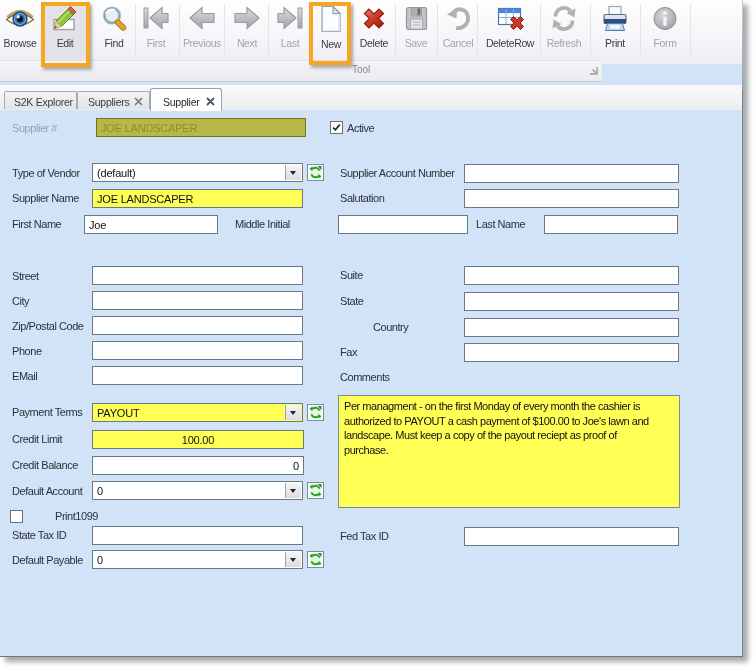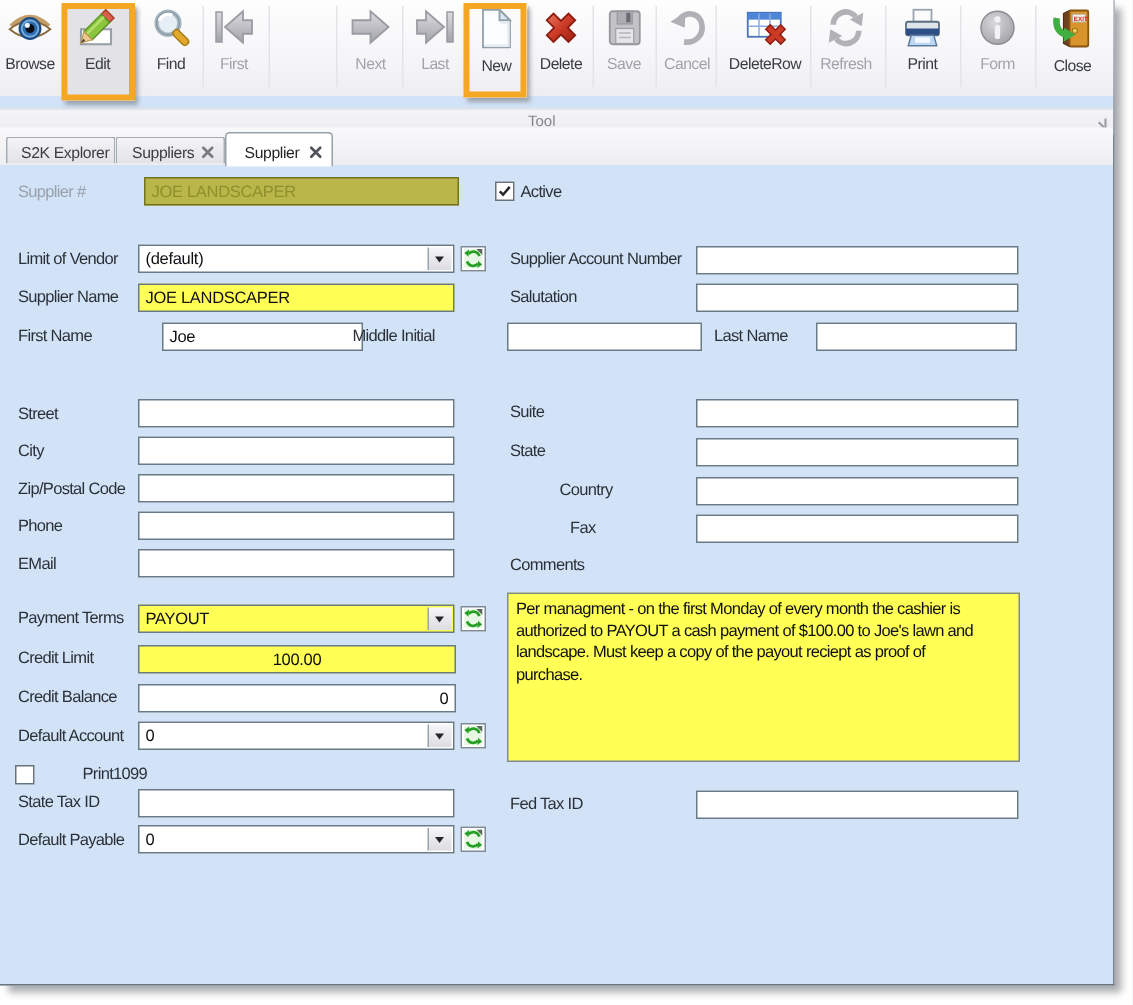--- a/index.html
+++ b/index.html
@@ -9,21 +9,21 @@
        box-shadow:5px 5px 5px rgba(95,100,106,0.55);}
   .redge{position:absolute;right:-1px;top:0;width:1px;height:90px;z-index:6;
        background:linear-gradient(#c6cad0,#9aa2aa);}
   .toolbar{position:absolute;left:0;top:0;width:742px;height:64px;
        background:linear-gradient(#fefefe,#f4f4f8 70%,#ededf2);}
   .sep{position:absolute;top:4px;height:54px;width:1px;background:#e3e3ea;}
   .tbtn{position:absolute;top:3px;width:56px;height:58px;text-align:center;}
   .tbtn svg{display:block;margin:2px auto 0;}
   .tlab{font-size:10.5px;color:#383c44;letter-spacing:-0.35px;margin-top:5px;}
   .dis .tlab{color:#a2a2ab;}
-  .strip{position:absolute;left:0;top:72px;width:742px;height:20px;
+  .strip{position:absolute;left:0;top:60px;width:602px;height:20px;
        background:linear-gradient(#f4f4f7,#eaeaf0);border-bottom:1px solid #c7c7cf;border-top:1px solid #e2e2e8;}
   .striplab{position:absolute;left:352px;top:3px;font-size:10px;color:#85858d;}
   .launcher{position:absolute;right:4px;top:5px;width:9px;height:9px;}
   .tabrow{position:absolute;left:0;top:85px;width:742px;height:25px;
        background:linear-gradient(#f9f9fb,#eeeef2);border-bottom:1px solid #9aa3ad;}
   .tab{position:absolute;top:6px;height:18px;box-sizing:border-box;
        background:linear-gradient(#f4f4f6,#e2e2e8);border:1px solid #a6acb4;border-bottom:none;
        border-radius:2px 2px 0 0;font-size:10.5px;letter-spacing:-0.25px;color:#3c3c40;text-align:left;white-space:nowrap;}
   .tabx{position:absolute;top:5px;}
   .atab{position:absolute;top:3px;height:23px;box-sizing:border-box;background:#ffffff;
@@ -110,20 +110,33 @@
                 <stop offset="0.45" stop-color="#c2c2c8"></stop>
                 <stop offset="1" stop-color="#a2a2aa"></stop>
               </linearGradient>
             </defs>
 <rect x="3" y="3" width="4" height="20" fill="url(#AG1)" stroke="#9b9ba3" stroke-width="1"></rect>
 <polygon points="9,13 21,2.5 21,8.5 27,8.5 27,17.5 21,17.5 21,23.5" fill="url(#AG1)" stroke="#9b9ba3" stroke-width="1.2"></polygon>
 </svg>
           <div class="tlab">First</div>
         </div>
 
+<div class="tbtn dis" style="left:174px">
+          <svg width="30" height="27" viewBox="0 0 30 27">
+            <defs>
+              <linearGradient id="AG2" x1="0" y1="0" x2="0" y2="1">
+                <stop offset="0" stop-color="#dcdce0"></stop>
+                <stop offset="0.45" stop-color="#c2c2c8"></stop>
+                <stop offset="1" stop-color="#a2a2aa"></stop>
+              </linearGradient>
+            </defs>
+<polygon points="3,13 15,2.5 15,8.5 27,8.5 27,17.5 15,17.5 15,23.5" fill="url(#AG2)" stroke="#9b9ba3" stroke-width="1.2"></polygon>
+</svg>
+          <div class="tlab">Previous</div>
+        </div>
 
 <div class="tbtn dis" style="left:219px">
           <svg width="30" height="27" viewBox="0 0 30 27">
             <defs>
               <linearGradient id="AG3" x1="0" y1="0" x2="0" y2="1">
                 <stop offset="0" stop-color="#dcdce0"></stop>
                 <stop offset="0.45" stop-color="#c2c2c8"></stop>
                 <stop offset="1" stop-color="#a2a2aa"></stop>
               </linearGradient>
             </defs>
@@ -231,32 +244,20 @@
                 <stop offset="1" stop-color="#9b9ba1"></stop>
               </radialGradient>
             </defs>
 <circle cx="13" cy="13.5" r="11" fill="url(#ig)" stroke="#8d8d93" stroke-width="1"></circle>
 <circle cx="13" cy="8" r="2.1" fill="#f2f2f4"></circle>
 <rect x="11.2" y="11.5" width="3.6" height="9.5" rx="1.7" fill="#f2f2f4"></rect>
 </svg>
           <div class="tlab">Form</div>
         </div>
 
-<div class="tbtn" style="left:687px">
-          <svg width="28" height="28" viewBox="0 0 28 28">
-<polygon points="8,4 12,2 12,26 8,24" fill="#6e4220" stroke="#4f2e12" stroke-width="0.8"></polygon>
-<rect x="12" y="2" width="12.5" height="24" rx="1" fill="#d9942c" stroke="#8a5510" stroke-width="1.2"></rect>
-<rect x="14" y="4.5" width="8.6" height="5.2" fill="#f7f3ea" stroke="#b8b09a" stroke-width="0.7"></rect>
-<text x="14.9" y="8.7" font-family="Liberation Sans,sans-serif" font-size="4.2" font-weight="bold" fill="#cc2222">EXIT</text>
-<circle cx="15.6" cy="15.5" r="1.7" fill="#f0cf56" stroke="#9a7418" stroke-width="0.7"></circle>
-<path d="M3.5 7 C2.5 13.5 5.5 17.5 11 18.5" fill="none" stroke="#41ae41" stroke-width="4.4"></path>
-<polygon points="8.5,13.5 16,18.2 8,22.8" fill="#41ae41"></polygon>
-</svg>
-          <div class="tlab">Close</div>
-        </div>
 </div>
 
 <div class="strip">
         <span class="striplab">Tool</span>
 <svg class="launcher" width="9" height="9" viewBox="0 0 9 9">
           <path d="M1 8 L8 8 L8 1" fill="none" stroke="#9a9aa2" stroke-width="1.4"></path>
           <path d="M3.5 3.5 L7 7" stroke="#9a9aa2" stroke-width="1.4"></path>
         </svg>
 </div>
 
@@ -280,42 +281,42 @@
 <div class="content">
 <div class="lbl dlbl" style="left:12px;top:12px;">Supplier #</div>
 <div class="tb" style="left:96px;top:8px;width:210px;background:#b9b74a;border-color:#72731c;color:#8f8e2c;">JOE LANDSCAPER</div>
 <div class="cb" style="left:330px;top:11px;">
           <svg width="11" height="11" viewBox="0 0 11 11" style="display:block;margin:0 auto;">
             <polyline points="2.2,5.6 4.4,7.8 8.8,2.6" fill="none" stroke="#26262c" stroke-width="1.7"></polyline>
           </svg>
         </div>
 <div class="lbl" style="left:347px;top:12px;">Active</div>
 
-<div class="lbl" style="left:12px;top:57px;">Limit of Vendor</div>
+<div class="lbl" style="left:12px;top:57px;">Type of Vendor</div>
 <div class="tb combo" style="left:92px;top:53px;width:211px;">(default)<div class="arr"></div></div>
 <div class="rf" style="left:307px;top:54px;">
           <svg width="13" height="13" viewBox="0 0 13 13">
 <rect x="0.5" y="0" width="12" height="13" fill="#e8f6e4"></rect>
 <polygon points="8.5,0 12.5,4 12.5,0" fill="#5a6a5a"></polygon>
 <path d="M10.6 4.8 A4.2 4.2 0 0 0 3.4 3.2" stroke="#22a022" stroke-width="1.8" fill="none"></path>
 <polygon points="3.8,0.4 3.3,5.2 0.6,2.6" fill="#22a022"></polygon>
 <path d="M2.4 8.2 A4.2 4.2 0 0 0 9.6 9.8" stroke="#22a022" stroke-width="1.8" fill="none"></path>
 <polygon points="9.2,12.6 9.7,7.8 12.4,10.4" fill="#22a022"></polygon>
           </svg>
         </div>
 <div class="lbl" style="left:340px;top:57px;">Supplier Account Number</div>
 <div class="tb" style="left:464px;top:54px;width:215px;"></div>
 
 <div class="lbl" style="left:12px;top:82px;">Supplier Name</div>
 <div class="tb yel" style="left:92px;top:79px;width:211px;">JOE LANDSCAPER</div>
 <div class="lbl" style="left:340px;top:82px;">Salutation</div>
 <div class="tb" style="left:464px;top:79px;width:215px;"></div>
 
 <div class="lbl" style="left:12px;top:108px;">First Name</div>
-<div class="tb" style="left:108px;top:105px;width:134px;">Joe</div>
+<div class="tb" style="left:84px;top:105px;width:134px;">Joe</div>
 <div class="lbl" style="left:235px;top:108px;">Middle Initial</div>
 <div class="tb" style="left:338px;top:105px;width:130px;"></div>
 <div class="lbl" style="left:476px;top:108px;">Last Name</div>
 <div class="tb" style="left:544px;top:105px;width:134px;"></div>
 
 <div class="lbl" style="left:12px;top:160px;">Street</div>
 <div class="tb" style="left:92px;top:156px;width:211px;"></div>
 <div class="lbl" style="left:340px;top:159px;">Suite</div>
 <div class="tb" style="left:464px;top:156px;width:215px;"></div>
 
@@ -324,21 +325,21 @@
 <div class="lbl" style="left:340px;top:185px;">State</div>
 <div class="tb" style="left:464px;top:182px;width:215px;"></div>
 
 <div class="lbl" style="left:12px;top:210px;">Zip/Postal Code</div>
 <div class="tb" style="left:92px;top:206px;width:211px;"></div>
 <div class="lbl" style="left:340px;top:211px;margin-left:33px;">Country</div>
 <div class="tb" style="left:464px;top:208px;width:215px;"></div>
 
 <div class="lbl" style="left:12px;top:235px;">Phone</div>
 <div class="tb" style="left:92px;top:231px;width:211px;"></div>
-<div class="lbl" style="left:340px;top:236px;margin-left:40px;">Fax</div>
+<div class="lbl" style="left:340px;top:236px;">Fax</div>
 <div class="tb" style="left:464px;top:233px;width:215px;"></div>
 
 <div class="lbl" style="left:12px;top:260px;">EMail</div>
 <div class="tb" style="left:92px;top:256px;width:211px;"></div>
 <div class="lbl" style="left:340px;top:261px;">Comments</div>
 
 <div class="comments">Per managment - on the first Monday of every month the cashier is<br>authorized to PAYOUT a cash payment of $100.00 to Joe's lawn and<br>landscape. Must keep a copy of the payout reciept as proof of<br>purchase.</div>
 
 <div class="lbl" style="left:12px;top:296px;">Payment Terms</div>
 <div class="tb combo yel" style="left:92px;top:293px;width:211px;">PAYOUT<div class="arr"></div></div>

